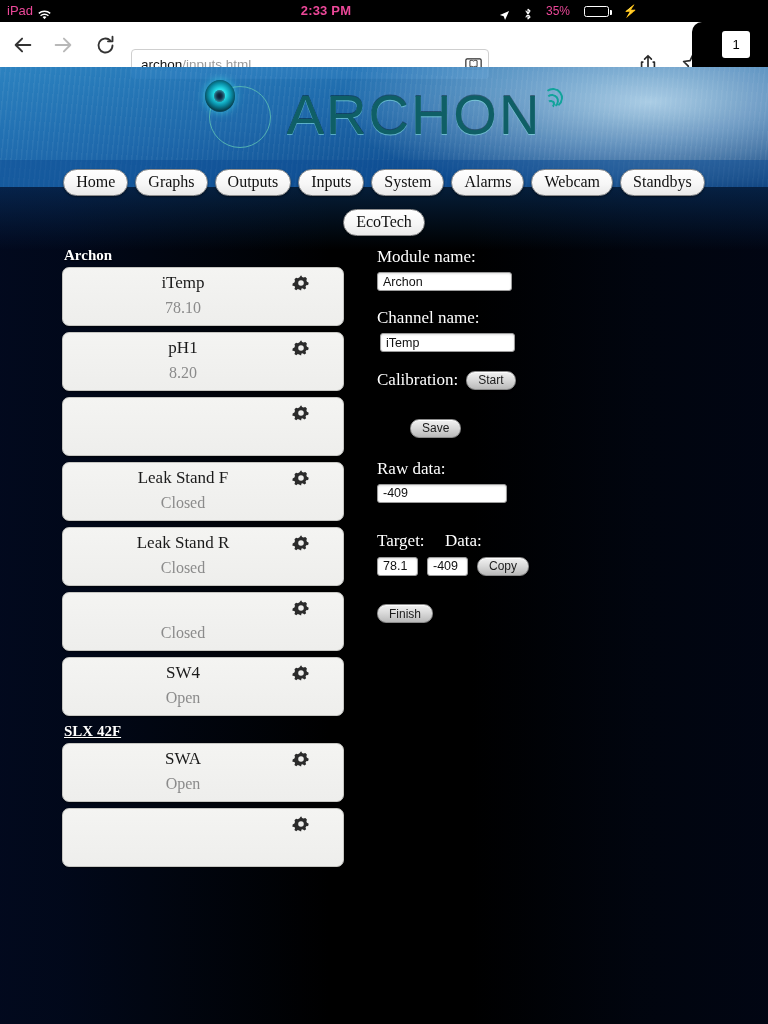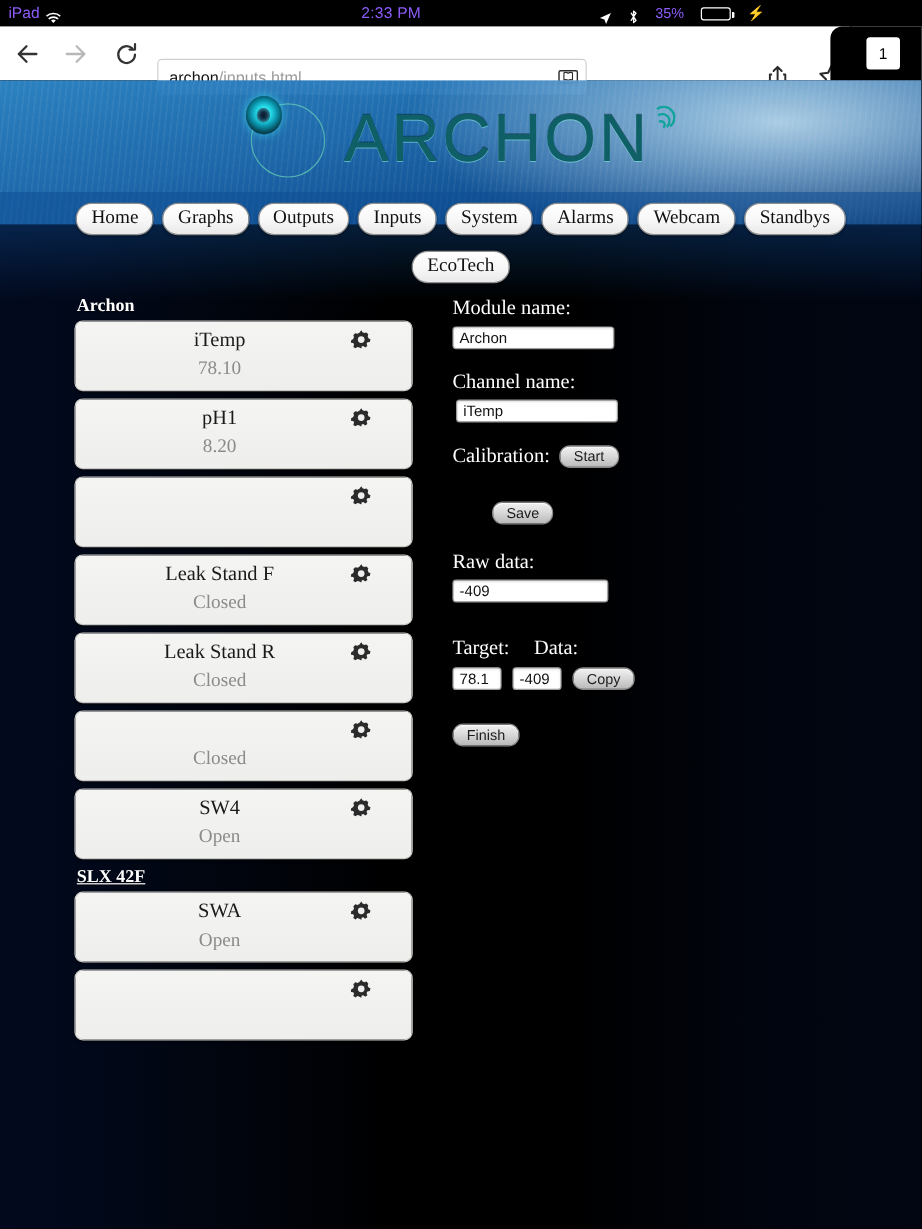--- a/index.html
+++ b/index.html
@@ -6,28 +6,28 @@
   html, body {
     width: 768px; height: 1024px;
     font-family: "Liberation Sans", sans-serif;
     overflow: hidden; background: #000;
   }
   #page { position: relative; width: 768px; height: 1024px; overflow: hidden; }
 
   
   .statusbar {
     position: absolute; top: 0; left: 0; width: 652px; height: 22px;
-    background: #000; color: #8b5cf6;
+    background: #000; color: #ec4899;
     font-size: 13px; line-height: 22px;
     display: flex; align-items: center;
   }
   .sb-left { display: flex; align-items: center; gap: 5px; padding-left: 7px; }
   .sb-center {
     position: absolute; left: 0; right: 0; text-align: center;
-    font-size: 13px; font-weight: 400; letter-spacing: .2px;
+    font-size: 13px; font-weight: 700; letter-spacing: .2px;
   }
   .sb-right {
     margin-left: auto; display: flex; align-items: center;
     gap: 14px; padding-right: 14px; font-size: 12px;
   }
   .wifi-ico { display:inline-block; width: 13px; height: 11px; }
   .loc-ico  { display:inline-block; width: 11px; height: 11px; }
   .bt-ico   { display:inline-block; width: 8px;  height: 12px; }
   .batt {
     position: relative; width: 25px; height: 11px;

